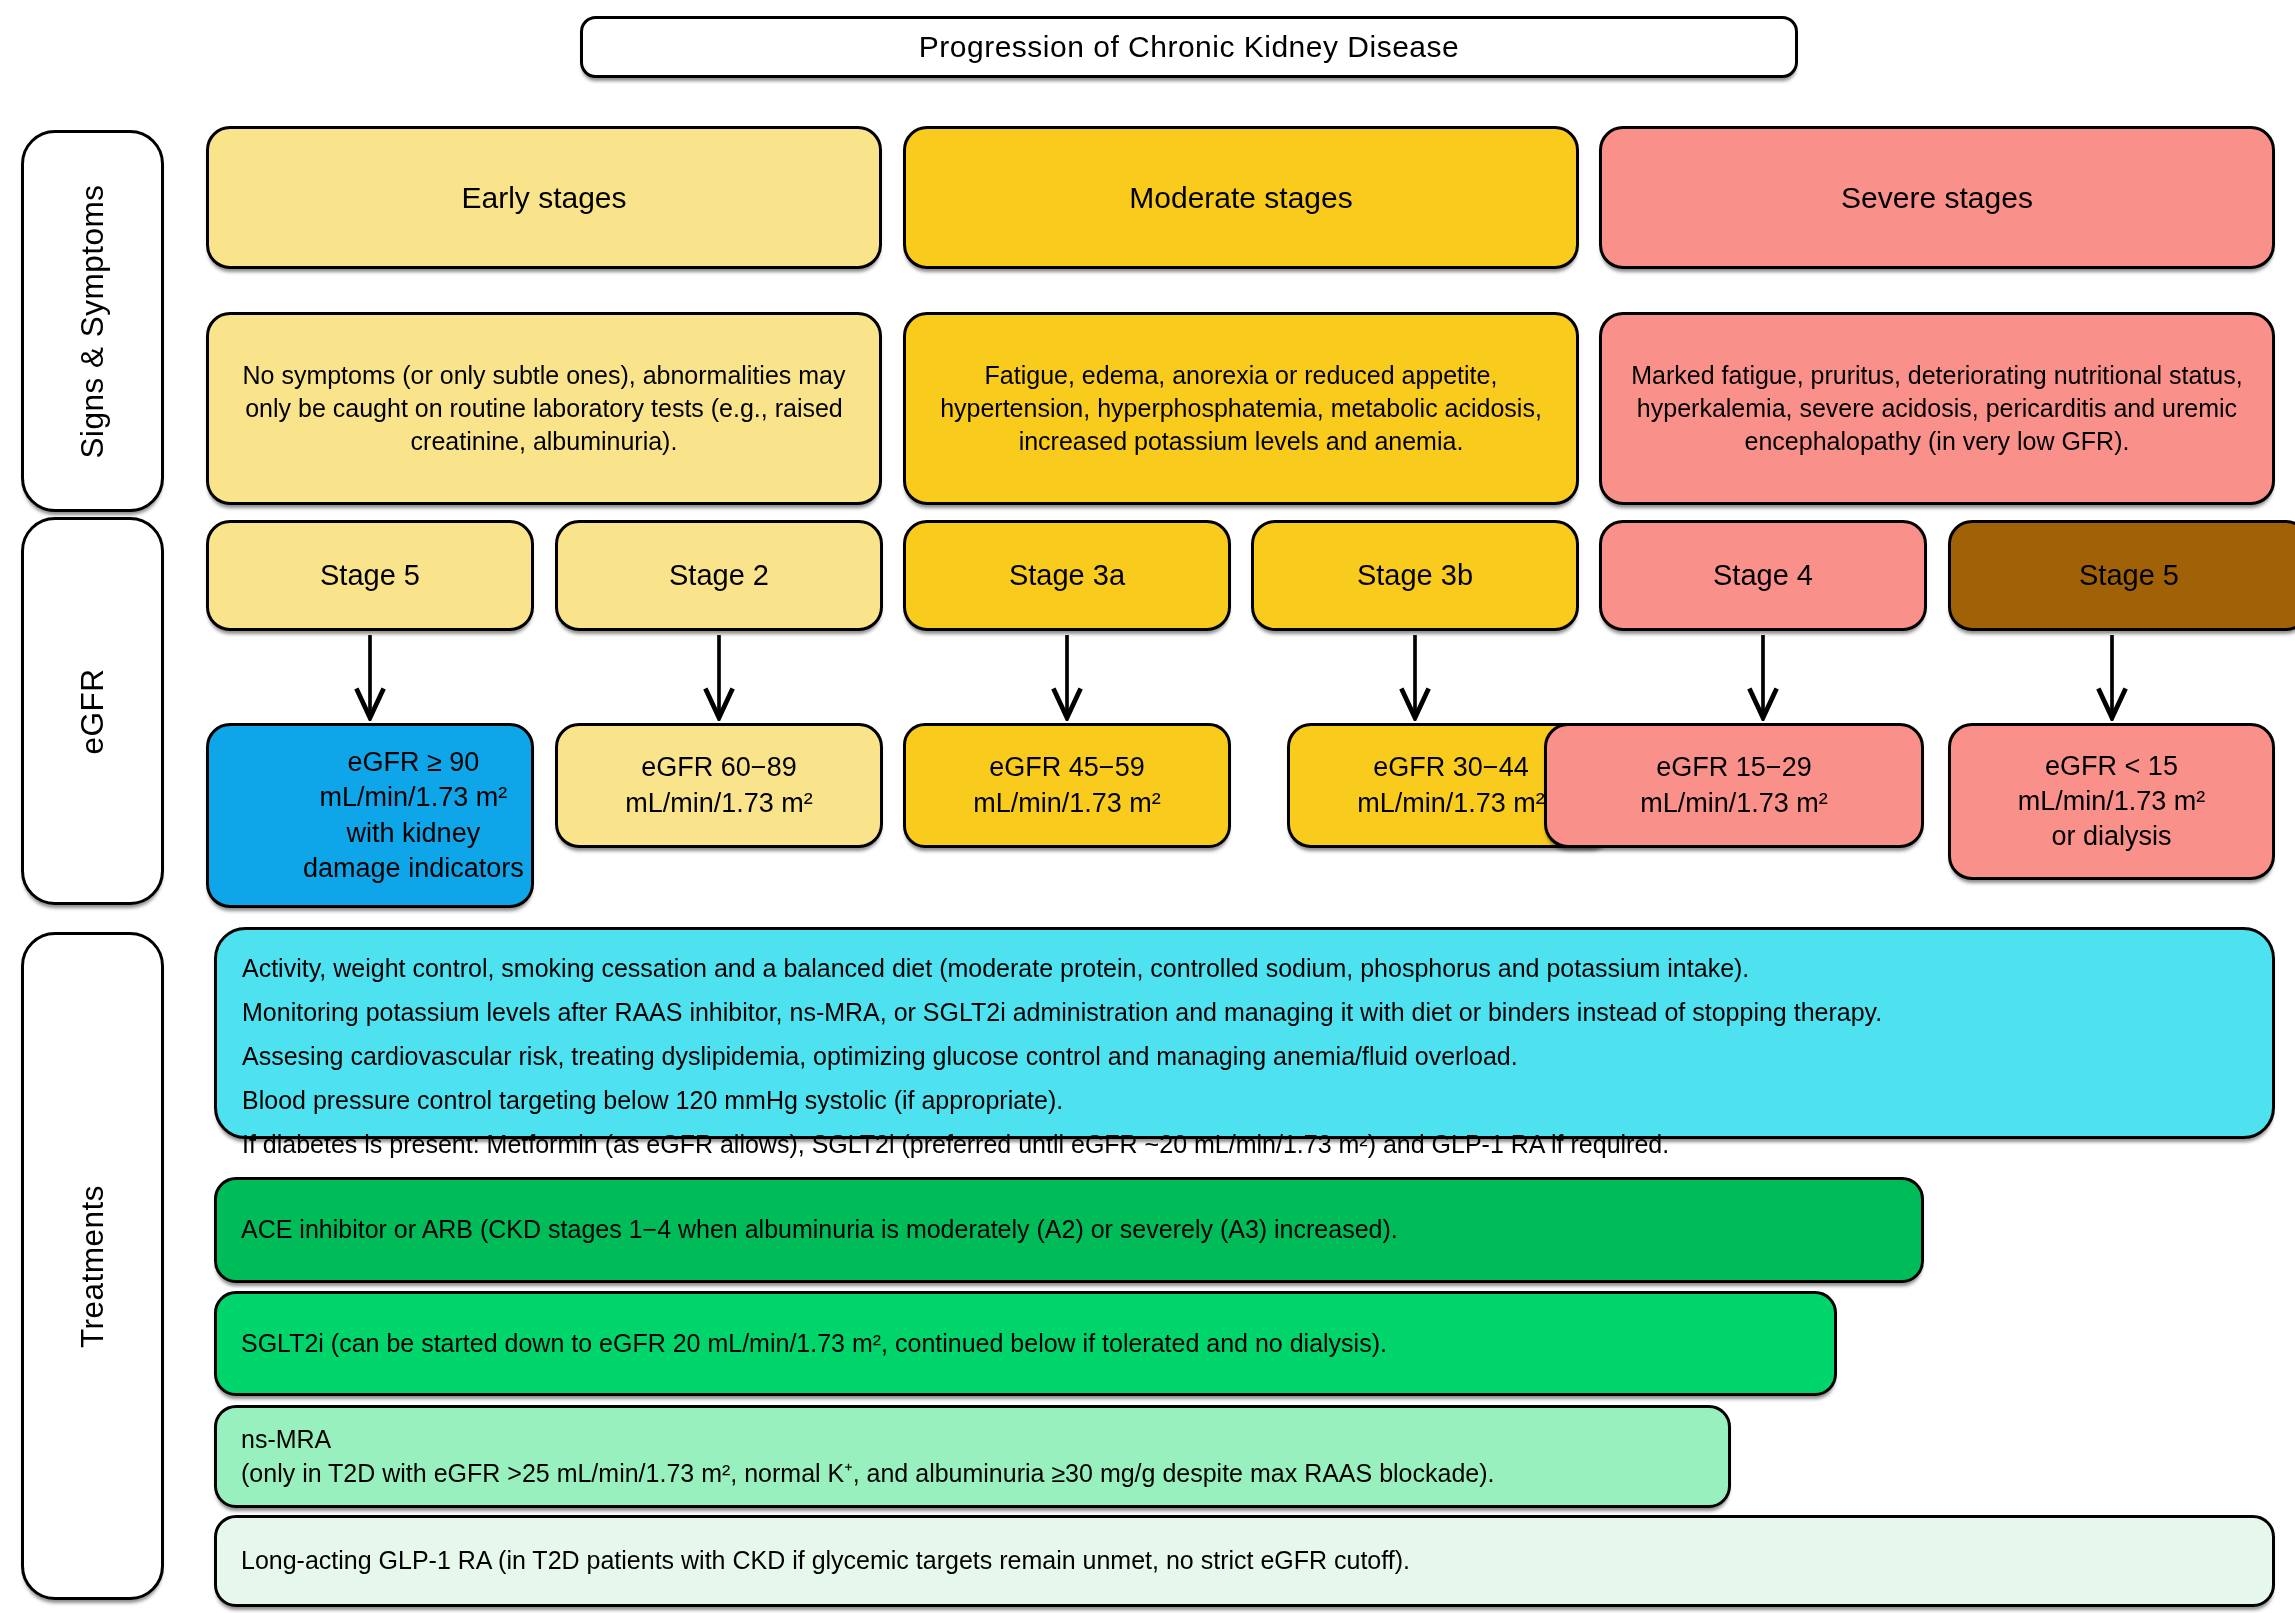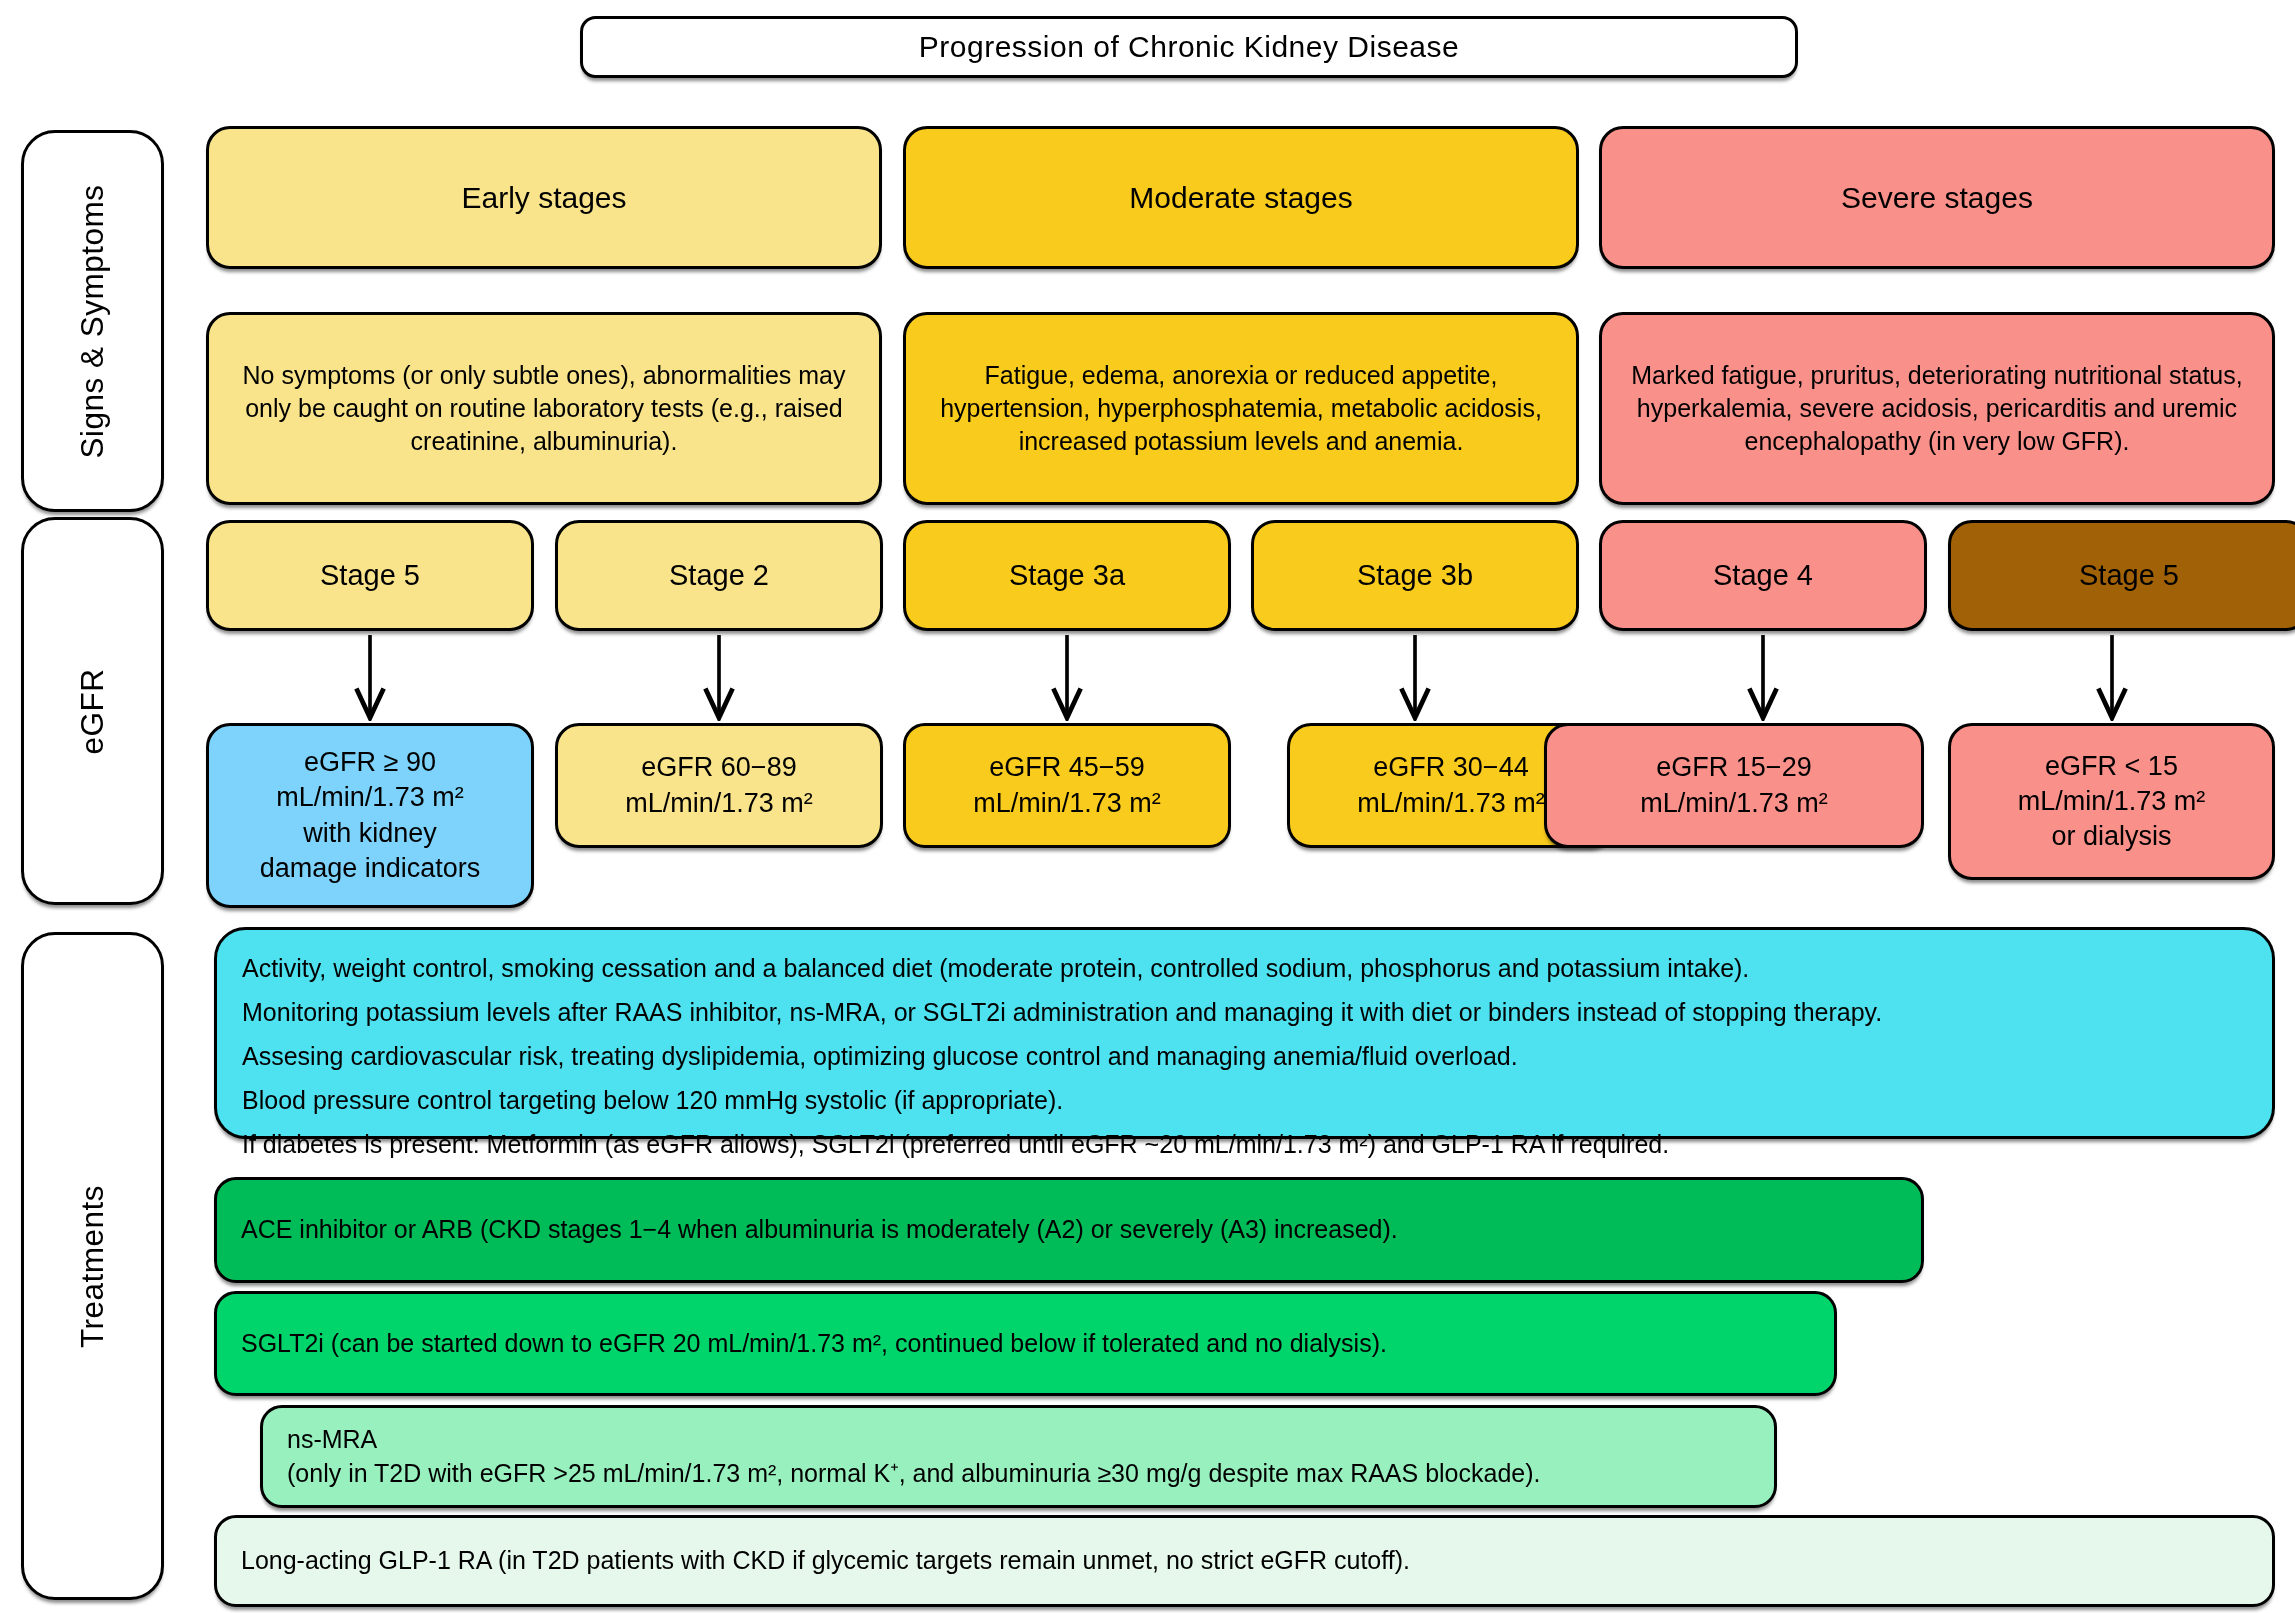--- a/index.html
+++ b/index.html
@@ -122,21 +122,21 @@
         <polyline points="14,104 40,160 66,104" fill="none" stroke="#000" stroke-width="9"></polyline>
       </svg>
   </div>
   <div class="arrow" style="left:2091px;top:634px;">
     <svg width="42" height="87" viewBox="0 0 80 166">
         <line x1="40" y1="2" x2="40" y2="156" stroke="#000" stroke-width="7"></line>
         <polyline points="14,104 40,160 66,104" fill="none" stroke="#000" stroke-width="9"></polyline>
       </svg>
   </div>
 
-  <div class="box egfr-box" style="left: 206px; top: 723px; width: 328px; height: 185px; background: #7dd3fc;">
+  <div class="box egfr-box" style="left: 206px; top: 723px; width: 328px; height: 185px; background: #0ea5e9; justify-content: flex-end;">
     <span>eGFR ≥ 90
 mL/min/1.73 m²
 with kidney
 damage indicators</span>
   </div>
   <div class="box egfr-box" style="left: 555px; top: 723px; width: 328px; height: 125px; background: rgb(249, 228, 139);">
     <span>eGFR 60−89
 mL/min/1.73 m²</span>
   </div>
   <div class="box egfr-box" style="left: 903px; top: 723px; width: 328px; height: 125px; background: rgb(249, 203, 29); border-radius: 22px;">
@@ -164,21 +164,21 @@
     <div class="cyan-line">Blood pressure control targeting below 120 mmHg systolic (if appropriate).</div>
     <div class="cyan-line">If diabetes is present: Metformin (as eGFR allows), SGLT2i (preferred until eGFR ~20 mL/min/1.73 m²) and GLP-1 RA if required.</div>
   </div>
 
   <div class="box bar" style="left: 214px; top: 1177px; width: 1710px; height: 106px; background: rgb(0, 188, 88);">
     <span>ACE inhibitor or ARB (CKD stages 1−4 when albuminuria is moderately (A2) or severely (A3) increased).</span>
   </div>
   <div class="box bar" style="left: 214px; top: 1291px; width: 1623px; height: 105px; background: rgb(0, 213, 108);">
     <span>SGLT2i (can be started down to eGFR 20 mL/min/1.73 m², continued below if tolerated and no dialysis).</span>
   </div>
-  <div class="box bar" style="left: 214px; top: 1405px; width: 1517px; height: 103px; background: rgb(152, 240, 190); margin-left: 46px;">
+  <div class="box bar" style="left: 214px; top: 1405px; width: 1517px; height: 103px; background: rgb(152, 240, 190);">
     <span>ns-MRA
 (only in T2D with eGFR &gt;25 mL/min/1.73 m², normal K⁺, and albuminuria ≥30 mg/g despite max RAAS blockade).</span>
   </div>
   <div class="box bar" style="left: 214px; top: 1515px; width: 2061px; height: 92px; background: rgb(230, 248, 236);">
     <span>Long-acting GLP-1 RA (in T2D patients with CKD if glycemic targets remain unmet, no strict eGFR cutoff).</span>
   </div>
 
 </div>
 
 

